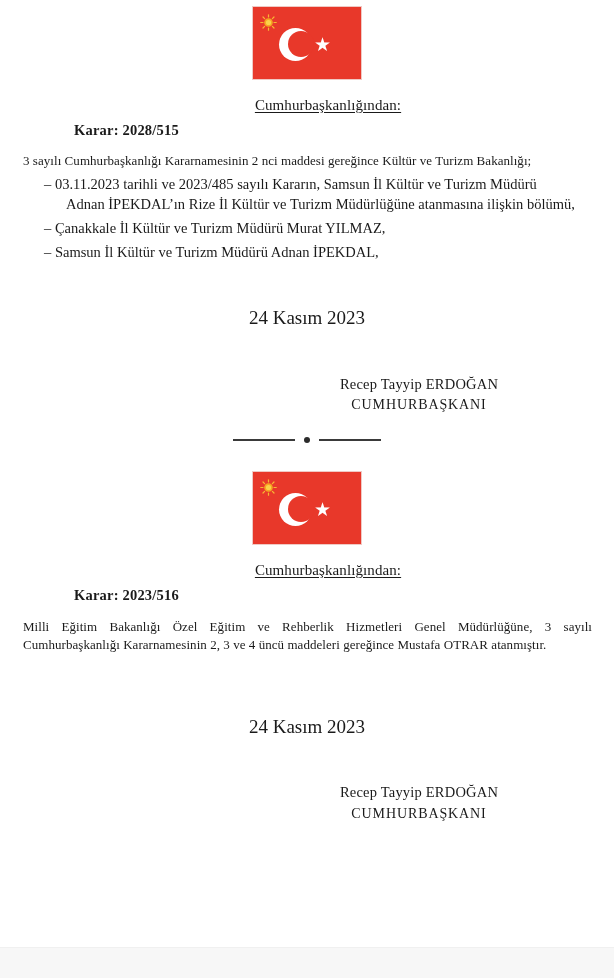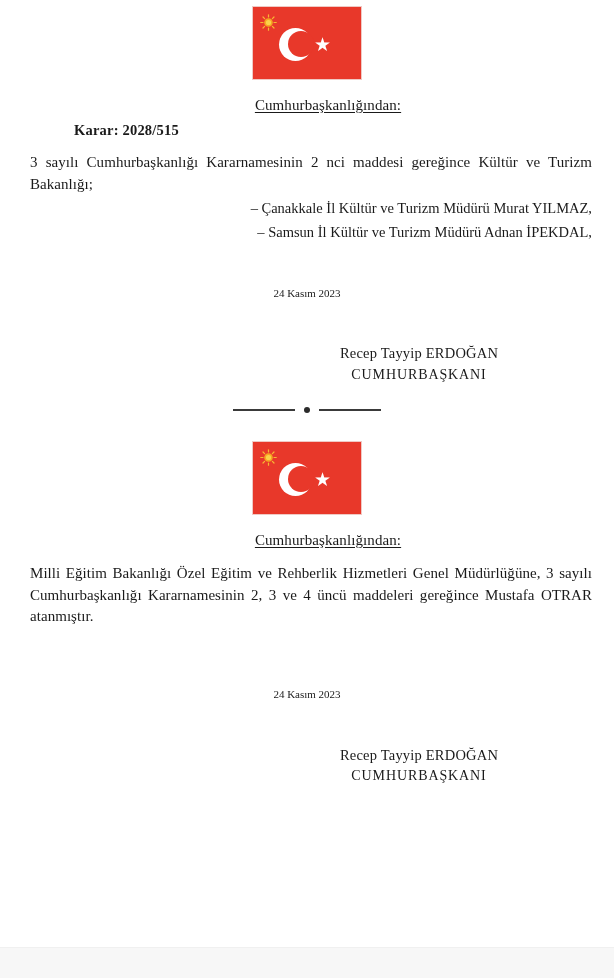--- a/index.html
+++ b/index.html
@@ -99,22 +99,22 @@
   .karar {
     margin: 5px 0 0 0;
     padding-left: 52px;
     font-size: 14.5px;
     font-weight: bold;
     line-height: 1.3;
     letter-spacing: .2px;
   }
 
   .para {
-    margin: 13px 0 0 8px;
-    font-size: 15px;
+    margin: 13px 0 0 1px;
+    font-size: 13px;
     line-height: 1.42;
     text-align: justify;
     text-justify: inter-word;
     letter-spacing: .05px;
   }
 
   .dash-item {
     margin: 3px 0 0 0;
     font-size: 14.5px;
     line-height: 1.42;
@@ -122,33 +122,33 @@
     text-justify: inter-word;
     padding-left: 22px;
     text-indent: 0;
   }
   .dash-item .cont {
     display: block;
     padding-left: 22px;
     text-align: justify;
   }
   .dash-item.single {
-    text-align: right;
+    text-align: left;
   }
 
   .plain-line {
     margin: 2px 0 0 0;
     font-size: 14.5px;
     line-height: 1.42;
     text-align: left;
   }
 
   .date-line {
     margin: 0;
-    font-size: 11px;
+    font-size: 19px;
     text-align: center;
     line-height: 1.3;
   }
 
   .sign-name {
     margin: 0;
     font-size: 14.5px;
     font-weight: normal;
     text-align: center;
     line-height: 1.35;
@@ -237,20 +237,24 @@
 
   <div class="sp-16"></div>
 
   <div class="doc-block">
     <p class="heading">Cumhurbaşkanlığından:</p>
 
     <p class="karar">Karar: 2028/515</p>
 
     <p class="para">3 sayılı Cumhurbaşkanlığı Kararnamesinin 2 nci maddesi gereğince Kültür ve Turizm Bakanlığı;</p>
 
+    <p class="dash-item">
+      <span>– 03.11.2023 tarihli ve 2023/485 sayılı Kararın, Samsun İl Kültür ve Turizm Müdürü</span>
+      <span class="cont">Adnan İPEKDAL’ın Rize İl Kültür ve Turizm Müdürlüğüne atanmasına ilişkin bölümü,</span>
+    </p>
 
 
     <p class="dash-item single">– Çanakkale İl Kültür ve Turizm Müdürü Murat YILMAZ,</p>
 
     <p class="dash-item single">– Samsun İl Kültür ve Turizm Müdürü Adnan İPEKDAL,</p>
 
 
     <div class="sp-44"></div>
 
     <p class="date-line">24 Kasım 2023</p>
@@ -293,20 +297,21 @@
       <div class="crescent-inner"></div>
       <div class="star">★</div>
     </div>
   </div>
 
   <div class="sp-16"></div>
 
   <div class="doc-block">
     <p class="heading">Cumhurbaşkanlığından:</p>
 
+    <p class="karar">Karar: 2023/516</p>
 
     <p class="para">Milli Eğitim Bakanlığı Özel Eğitim ve Rehberlik Hizmetleri Genel Müdürlüğüne, 3 sayılı Cumhurbaşkanlığı Kararnamesinin 2, 3 ve 4 üncü maddeleri gereğince Mustafa OTRAR atanmıştır.</p>
 
     <div class="sp-44"></div>
     <div class="sp-16"></div>
 
     <p class="date-line">24 Kasım 2023</p>
 
     <div class="sp-44"></div>
 

